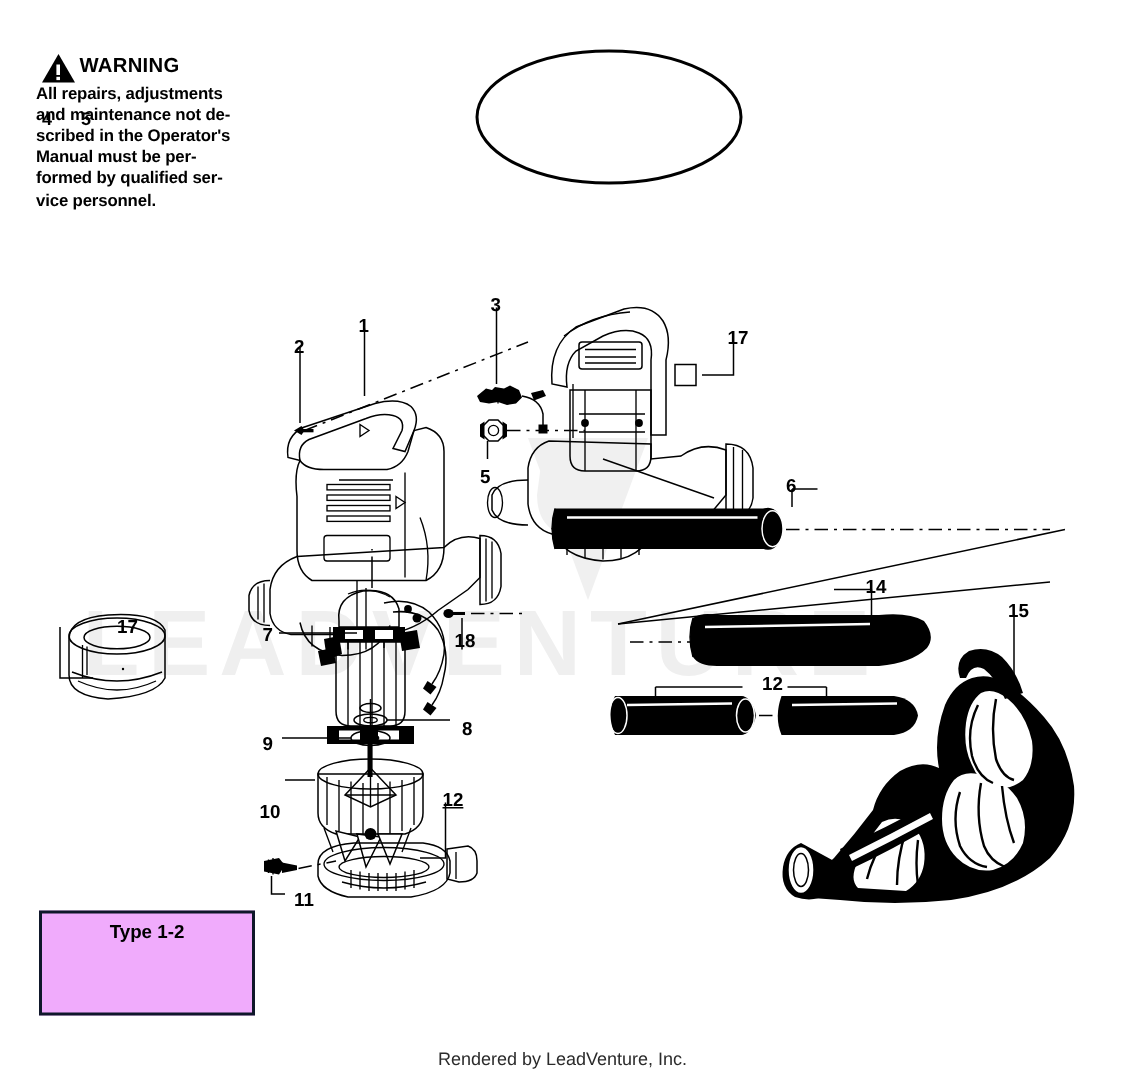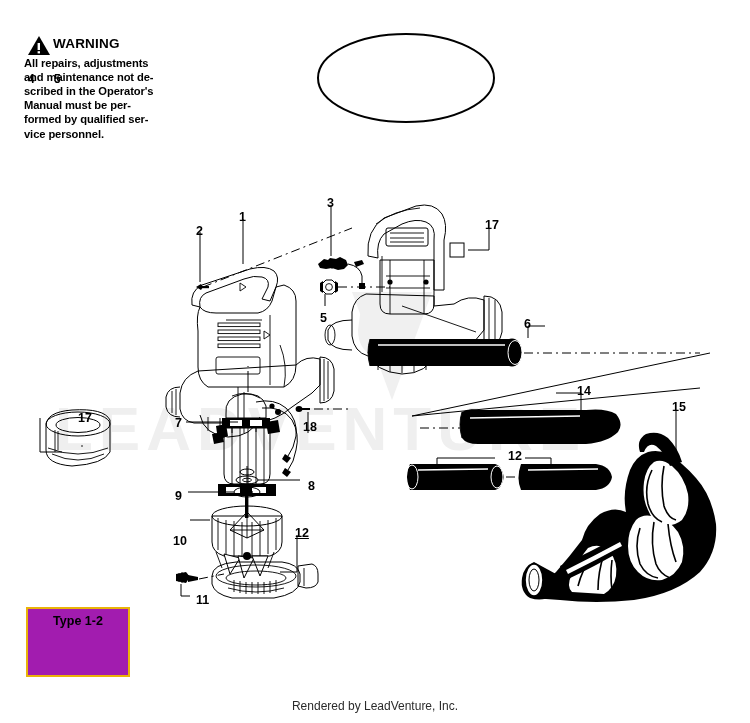--- a/index.html
+++ b/index.html
@@ -87,22 +87,23 @@
     color: #2b2b2b;
   }
 
   
   #type-box {
     position: absolute;
     left: 26px;
     top: 607px;
     width: 100px;
     height: 66px;
-    border: 2px solid #eab308;
-    background: #a21caf;
+    border: 2px solid #0f172a;
+    background: #f0abfc;
+    padding-left: 40px;
   }
   #type-box-title {
     position: absolute;
     left: 0; right: 0;
     top: 5px;
     text-align: center;
     font-size: 12.5px;
     font-weight: bold;
   }
   .type-box-num {

